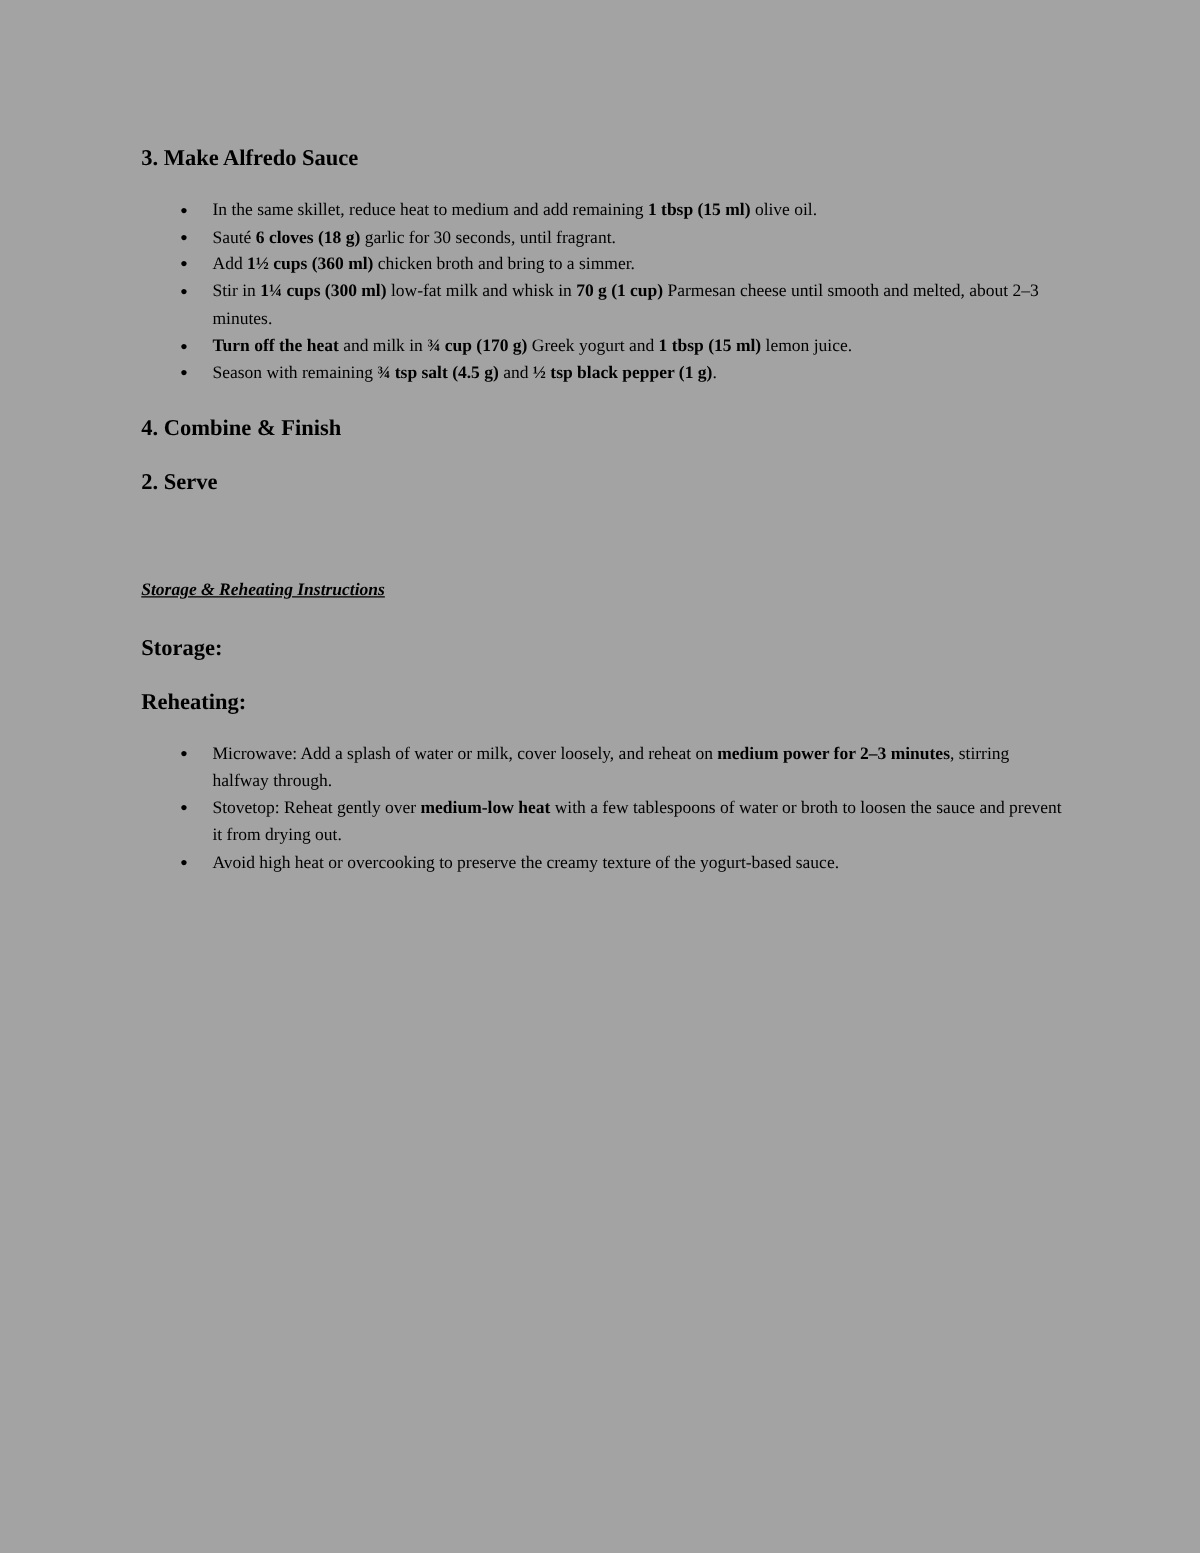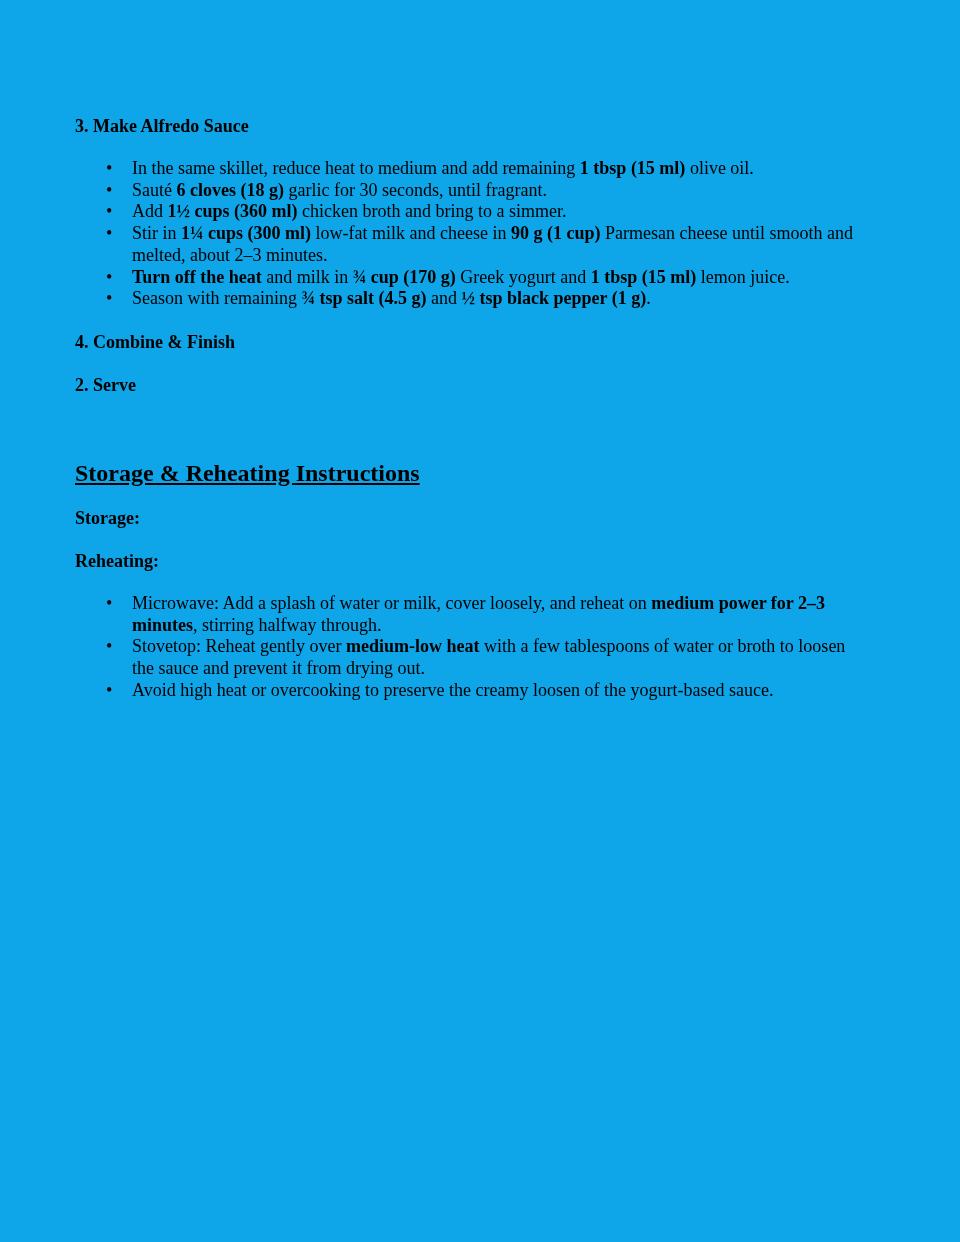--- a/index.html
+++ b/index.html
@@ -11,30 +11,31 @@
     width: 960px;
     height: 1242px;
     font-family: "Liberation Serif", "DejaVu Serif", serif;
     color: #000000;
     -webkit-font-smoothing: antialiased;
   }
   .page {
     box-sizing: border-box;
     width: 960px;
     height: 1242px;
-    padding: 115px 105px 0 75px;
-    background: #0ea5e9;
+    padding: 115px 105px 0 113px;
+    background: #a3a3a3;
     overflow: hidden;
   }
   h2.doc-title {
-    font-size: 24px;
+    font-size: 14px;
     line-height: 26px;
     font-weight: bold;
     text-decoration: underline;
     margin: 64px 0 20px 0;
+    font-style: italic;
   }
   h3.doc-heading {
     font-size: 18px;
     line-height: 22px;
     font-weight: bold;
     margin: 21px 0;
   }
   h3.first {
     margin-top: 0;
   }
@@ -44,21 +45,21 @@
     font-weight: bold;
     margin: 21px 0;
   }
   ul.doc-list {
     list-style: none;
     margin: 21px 0;
     padding: 0 0 0 57px;
   }
   ul.doc-list li {
     position: relative;
-    font-size: 18px;
+    font-size: 14px;
     line-height: 21.7px;
     margin: 0;
   }
   ul.doc-list li::before {
     content: "\2022";
     position: absolute;
     left: -26px;
     top: 0;
     font-size: 18px;
   }
@@ -70,21 +71,21 @@
 <body>
 
 <div class="page">
 
   <section>
     <h3 class="doc-heading first">3. Make Alfredo Sauce</h3>
     <ul class="doc-list">
       <li><span>In the same skillet, reduce heat to medium and add remaining </span><b>1 tbsp (15 ml)</b><span> olive oil.</span></li>
       <li><span>Sauté </span><b>6 cloves (18 g)</b><span> garlic for 30 seconds, until fragrant.</span></li>
       <li><span>Add </span><b>1½ cups (360 ml)</b><span> chicken broth and bring to a simmer.</span></li>
-      <li><span>Stir in </span><b>1¼ cups (300 ml)</b><span> low-fat milk and cheese in </span><b>90 g (1 cup)</b><span> Parmesan cheese until smooth and melted, about 2–3 minutes.</span></li>
+      <li><span>Stir in </span><b>1¼ cups (300 ml)</b><span> low-fat milk and whisk in </span><b>70 g (1 cup)</b><span> Parmesan cheese until smooth and melted, about 2–3 minutes.</span></li>
       <li><b>Turn off the heat</b><span> and milk in </span><b>¾ cup (170 g)</b><span> Greek yogurt and </span><b>1 tbsp (15 ml)</b><span> lemon juice.</span></li>
       <li><span>Season with remaining </span><b>¾ tsp salt (4.5 g)</b><span> and </span><b>½ tsp black pepper (1 g)</b><span>.</span></li>
     </ul>
   </section>
 
   <section>
     <h3 class="doc-heading">4. Combine &amp; Finish</h3>
   </section>
 
   <section>
@@ -93,17 +94,17 @@
 
   <section>
     <h2 class="doc-title">Storage &amp; Reheating Instructions</h2>
 
     <h4 class="doc-subheading">Storage:</h4>
 
     <h4 class="doc-subheading">Reheating:</h4>
     <ul class="doc-list">
       <li><span>Microwave: Add a splash of water or milk, cover loosely, and reheat on </span><b>medium power for 2–3 minutes</b><span>, stirring halfway through.</span></li>
       <li><span>Stovetop: Reheat gently over </span><b>medium-low heat</b><span> with a few tablespoons of water or broth to loosen the sauce and prevent it from drying out.</span></li>
-      <li><span>Avoid high heat or overcooking to preserve the creamy loosen of the yogurt-based sauce.</span></li>
+      <li><span>Avoid high heat or overcooking to preserve the creamy texture of the yogurt-based sauce.</span></li>
     </ul>
   </section>
 
 </div>
 
 </body></html>

